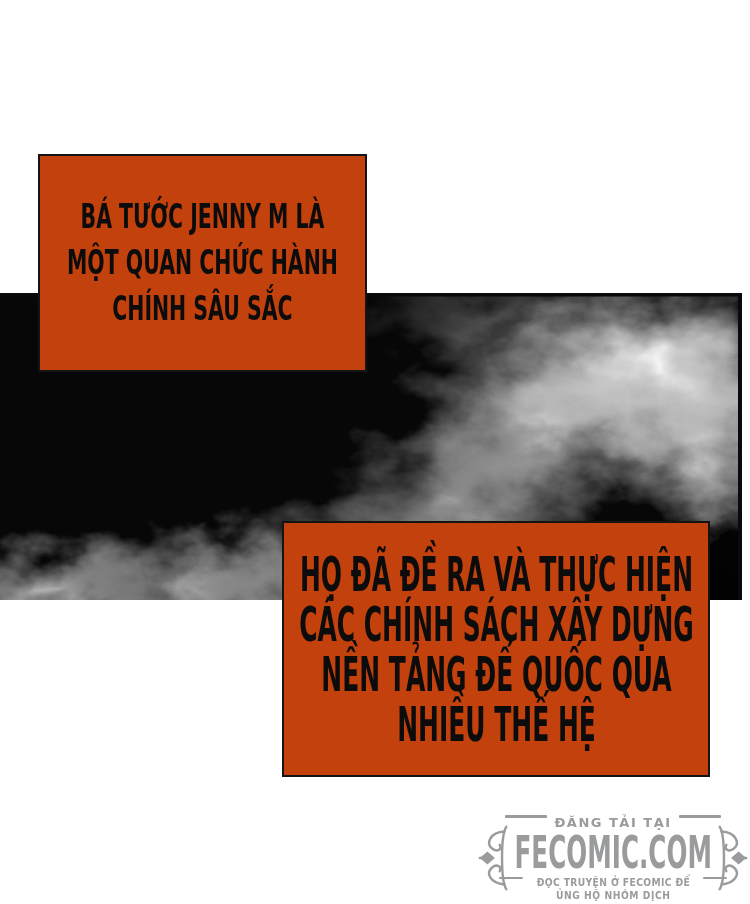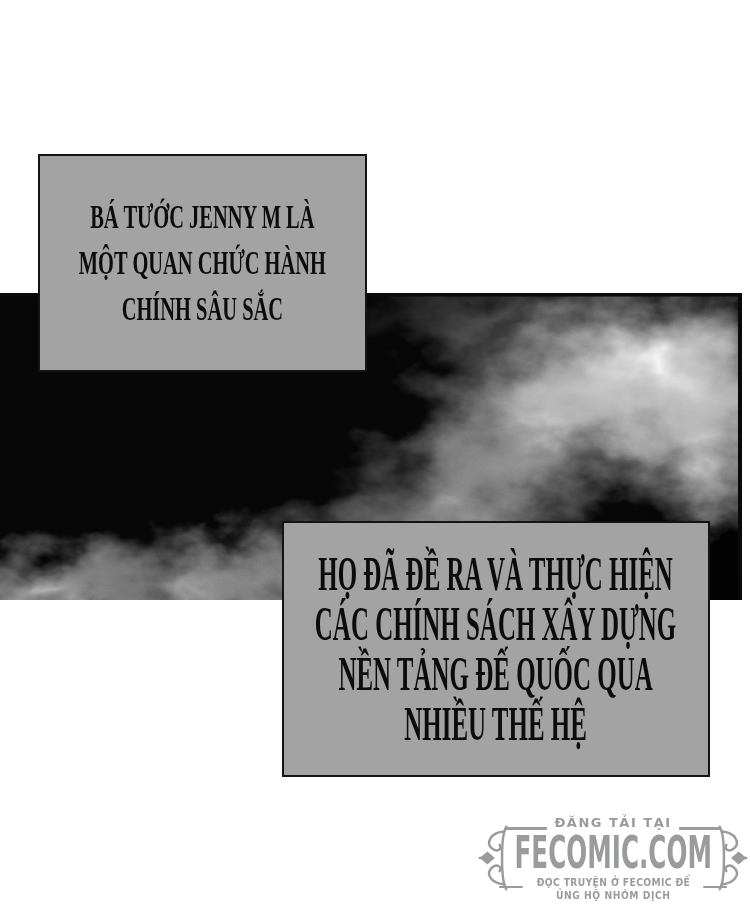--- a/index.html
+++ b/index.html
@@ -20,27 +20,26 @@
     width: 742px;
     height: 307px;
     z-index: 1;
   }
   .smoke-band svg { display: block; width: 100%; height: 100%; }
 
   
   .speech-box {
     position: absolute;
     z-index: 2;
-    background: #a3a3a3;
+    background: #c2410c;
     border: 2px solid #141414;
     display: flex;
     align-items: center;
     justify-content: center;
     overflow: visible;
-    font-family: Liberation Serif, serif;
   }
   .box1 { left: 38px;  top: 154px; width: 325px; height: 214px; }
   .box2 { left: 282px; top: 509px; width: 424px; height: 252px; margin-top: 12px; }
 
   .lines {
     display: flex;
     flex-direction: column;
     align-items: center;
     white-space: nowrap;
     color: #0c0c0c;
@@ -63,21 +62,21 @@
   }
   .wm-ornament { flex: 0 0 auto; width: 34px; height: 74px; }
   .wm-ornament svg { display: block; width: 100%; height: 100%; }
   .wm-center {
     flex: 1 1 auto;
     display: flex;
     flex-direction: column;
     align-items: center;
     min-width: 0;
   }
-  .wm-row { display: flex; align-items: flex-end; gap: 7px; }
+  .wm-row { display: flex; align-items: flex-start; gap: 7px; }
   .wm-rule  { width: 42px; height: 3px; background: currentColor; border-radius: 1px; }
   .wm-rule.small { width: 24px; height: 2px; }
   .wm-tagline-top {
     font-size: 13px; font-weight: bold; letter-spacing: 1.5px; white-space: nowrap;
   }
   .wm-site {
     font-size: 44px; font-weight: bold; line-height: 44px;
     letter-spacing: 0px; white-space: nowrap;
     transform: scaleX(0.56) scaleY(1.02);
     margin: 1px 0 2px 0;

